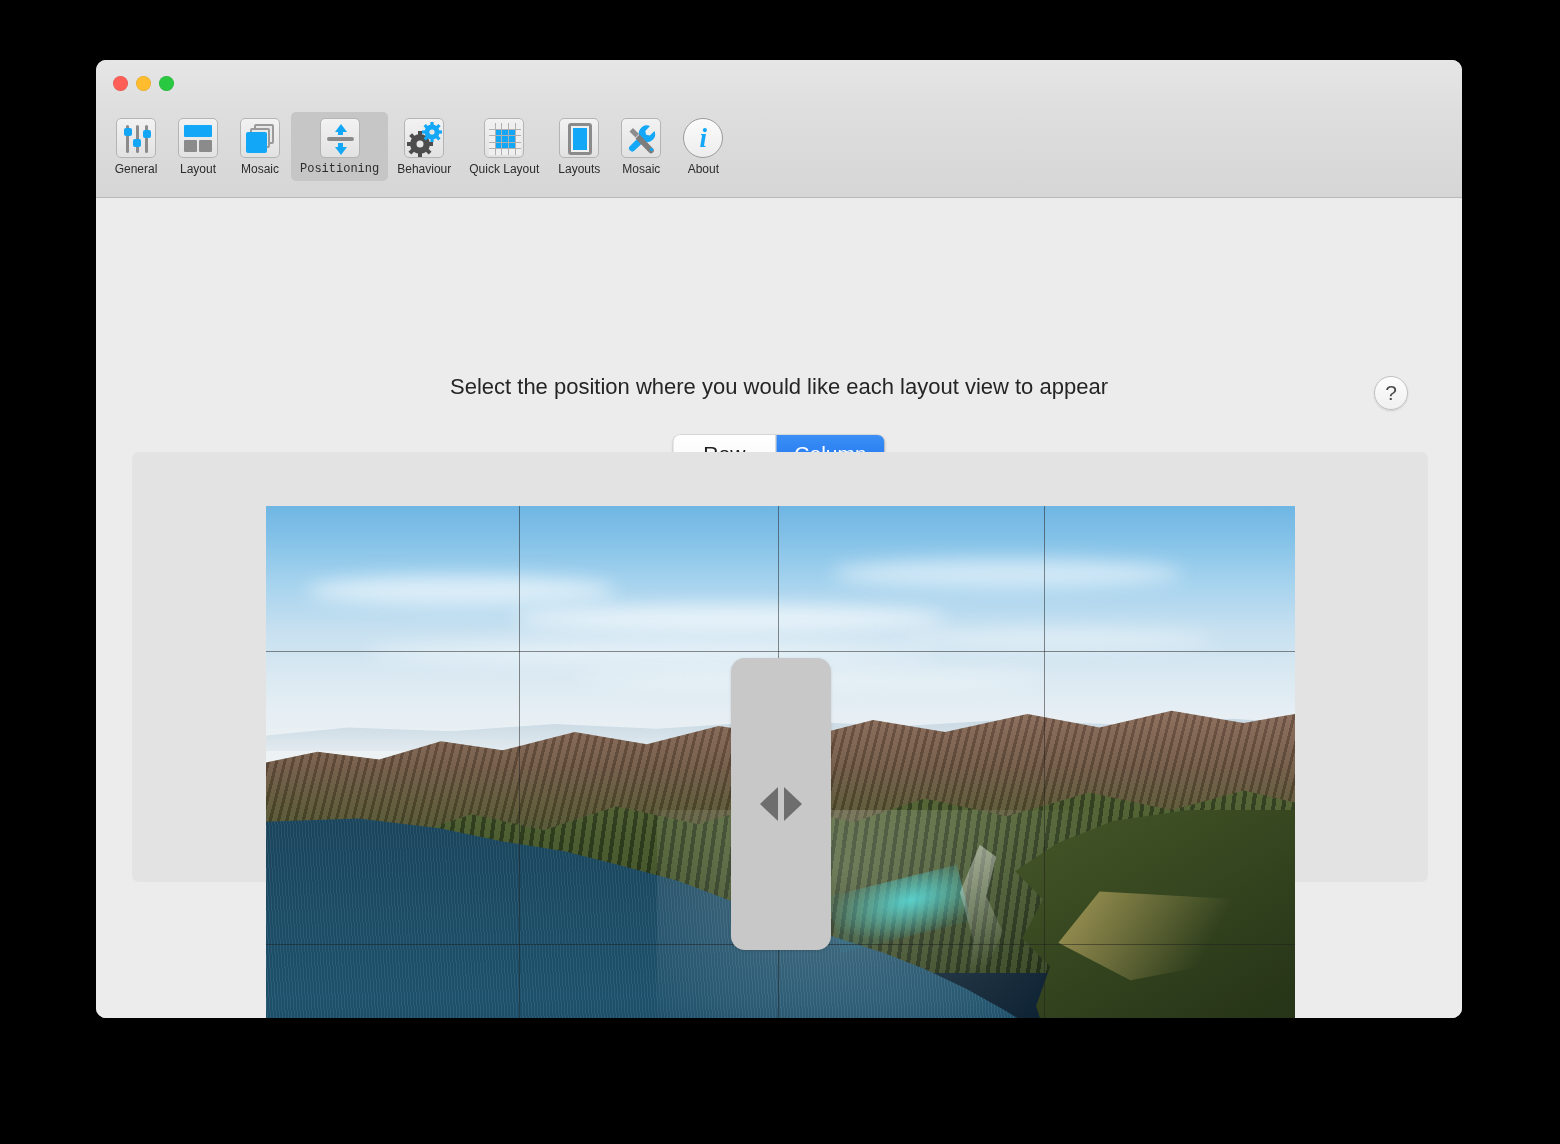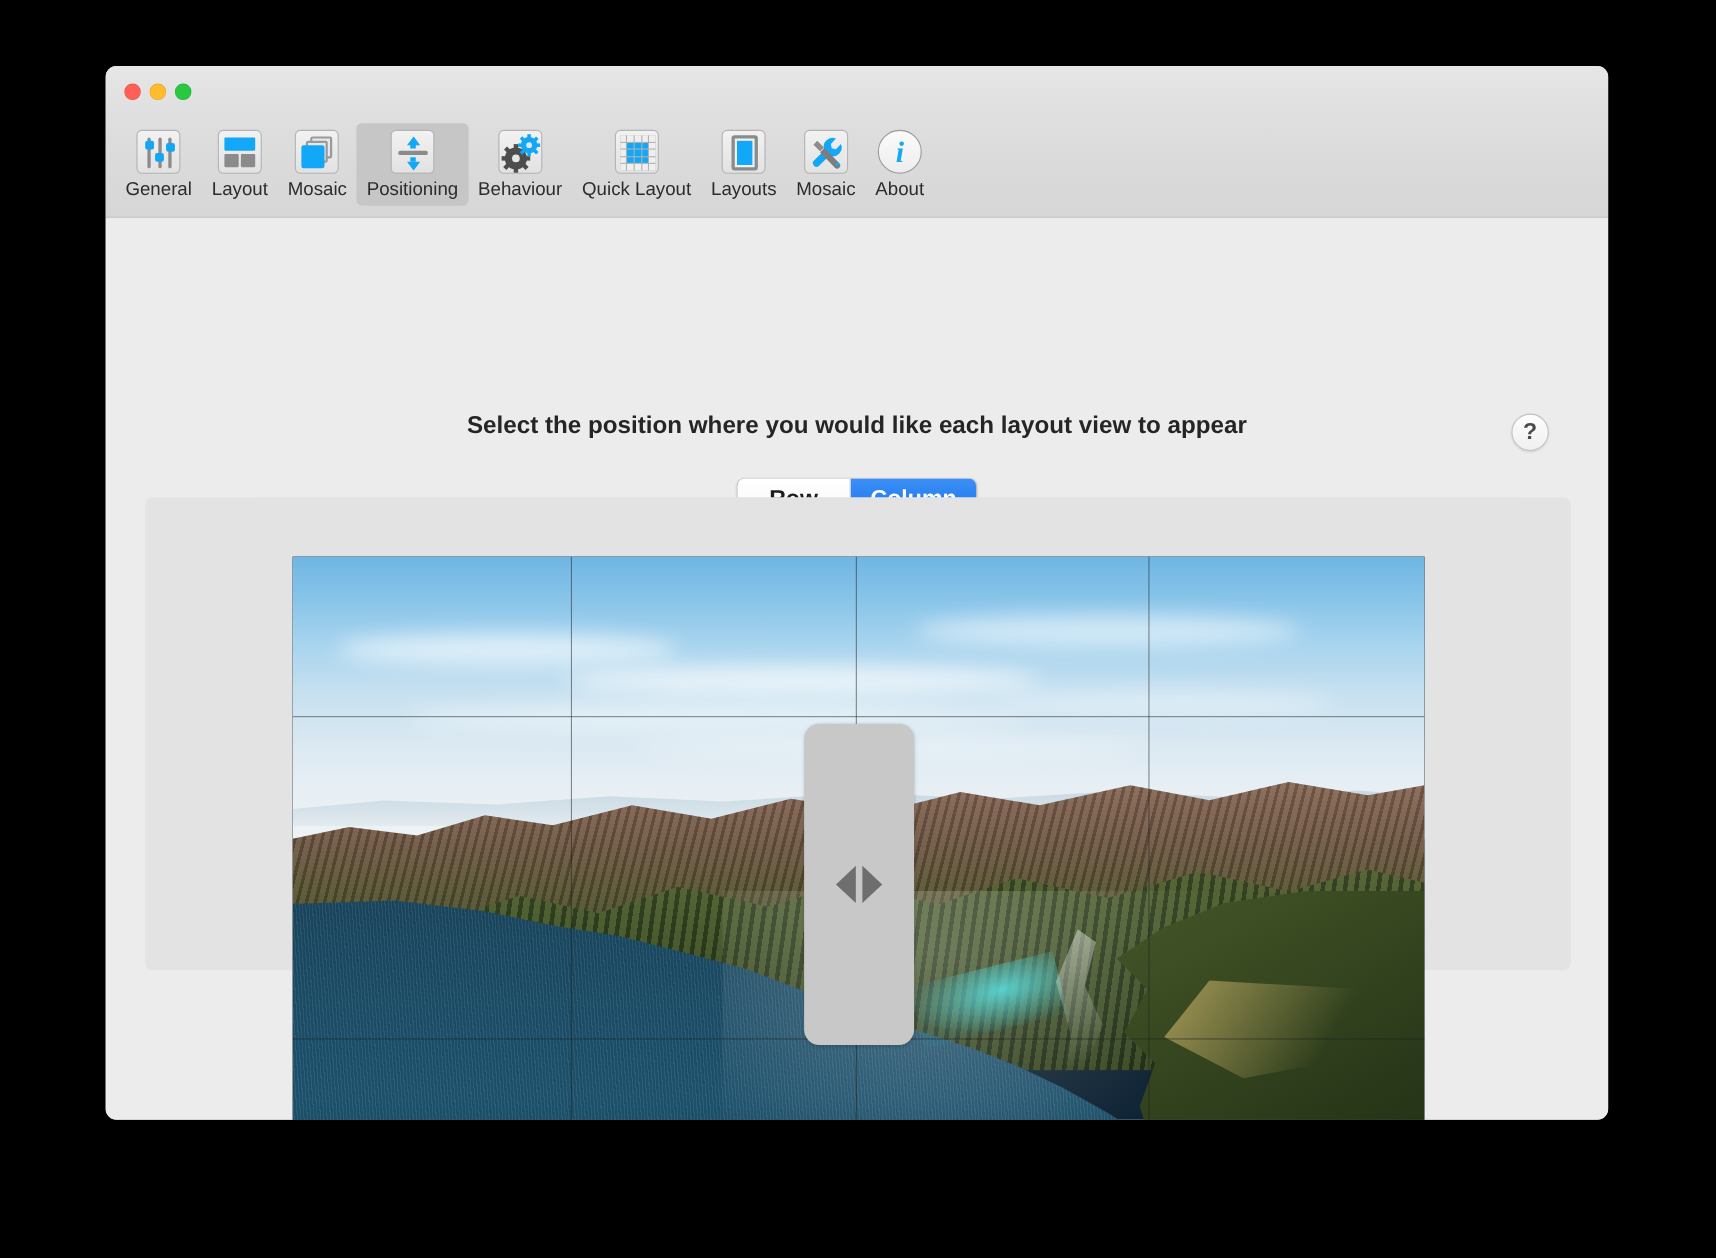--- a/index.html
+++ b/index.html
@@ -73,28 +73,28 @@
   .tb-item {
     display: flex;
     flex-direction: column;
     align-items: center;
     justify-content: flex-start;
     padding: 4px 9px 5px 9px;
     border-radius: 5px;
     cursor: default;
     min-width: 56px;
   }
-  .tb-item.selected { background: #c6c6c6; }
+  .tb-item.selected { background: #c6c6c6; font-family: Liberation Mono, monospace; }
   .tb-icon {
     width: 44px; height: 44px;
     display: flex; align-items: center; justify-content: center;
     margin-bottom: 3px;
   }
   .tb-label {
-    font-size: 17px;
+    font-size: 12px;
     color: #2c2c2c;
     white-space: nowrap;
     line-height: 1.1;
     text-align: center;
   }
 
   
   .plate {
     width: 40px; height: 40px;
     background: linear-gradient(to bottom,#f2f2f2,#e2e2e2);
@@ -141,21 +141,20 @@
                background: linear-gradient(to bottom,#fbfbfb,#ededed);
                display:flex; align-items:center; justify-content:center;
                font-size: 27px; color: #12a8f7; font-family: "Liberation Serif", serif; font-style: italic; font-weight: bold; }
 
   
   .content {
     flex: 1 1 auto;
     background: #ececec;
     position: relative;
     padding: 0;
-    font-weight: bold;
   }
 
   .instruction {
     position: absolute;
     left: 0; right: 0;
     top: 176px;
     text-align: center;
     font-size: 22px;
     color: #252525;
   }

